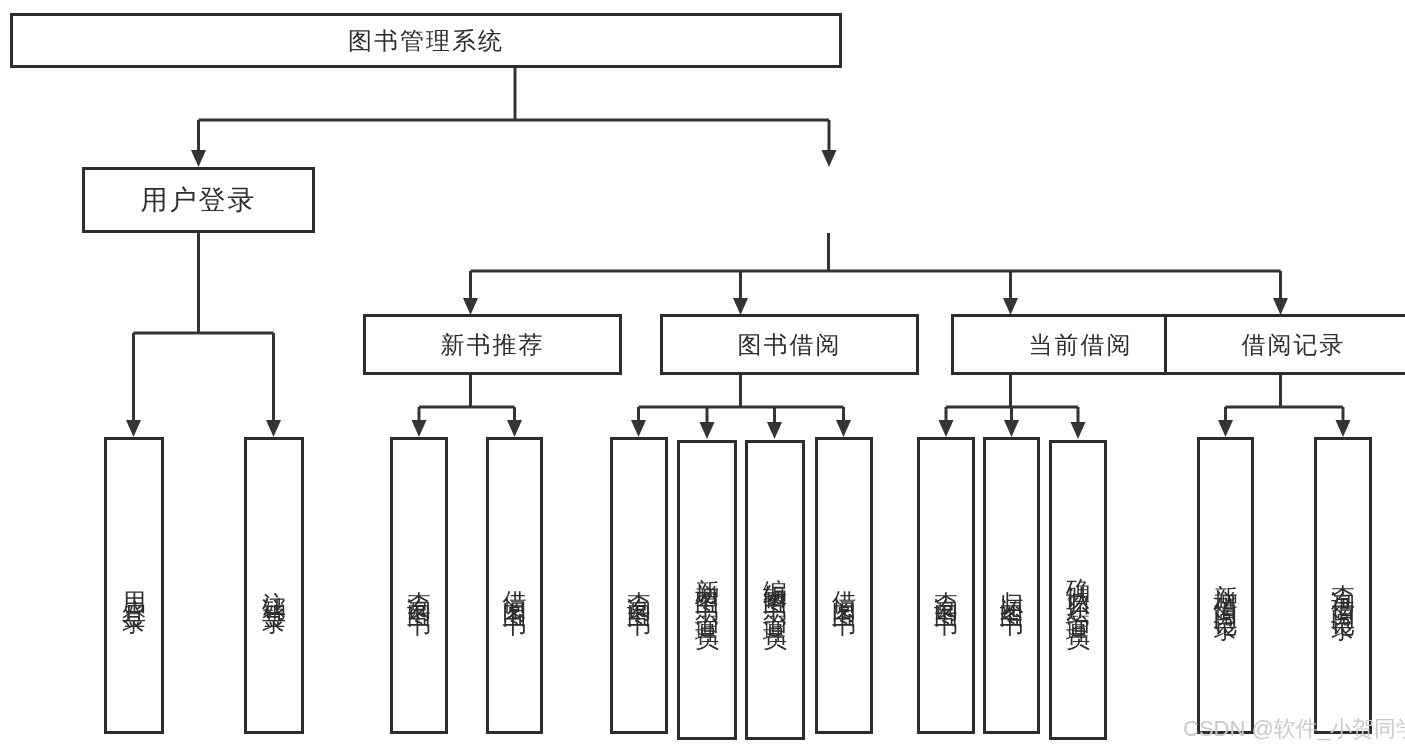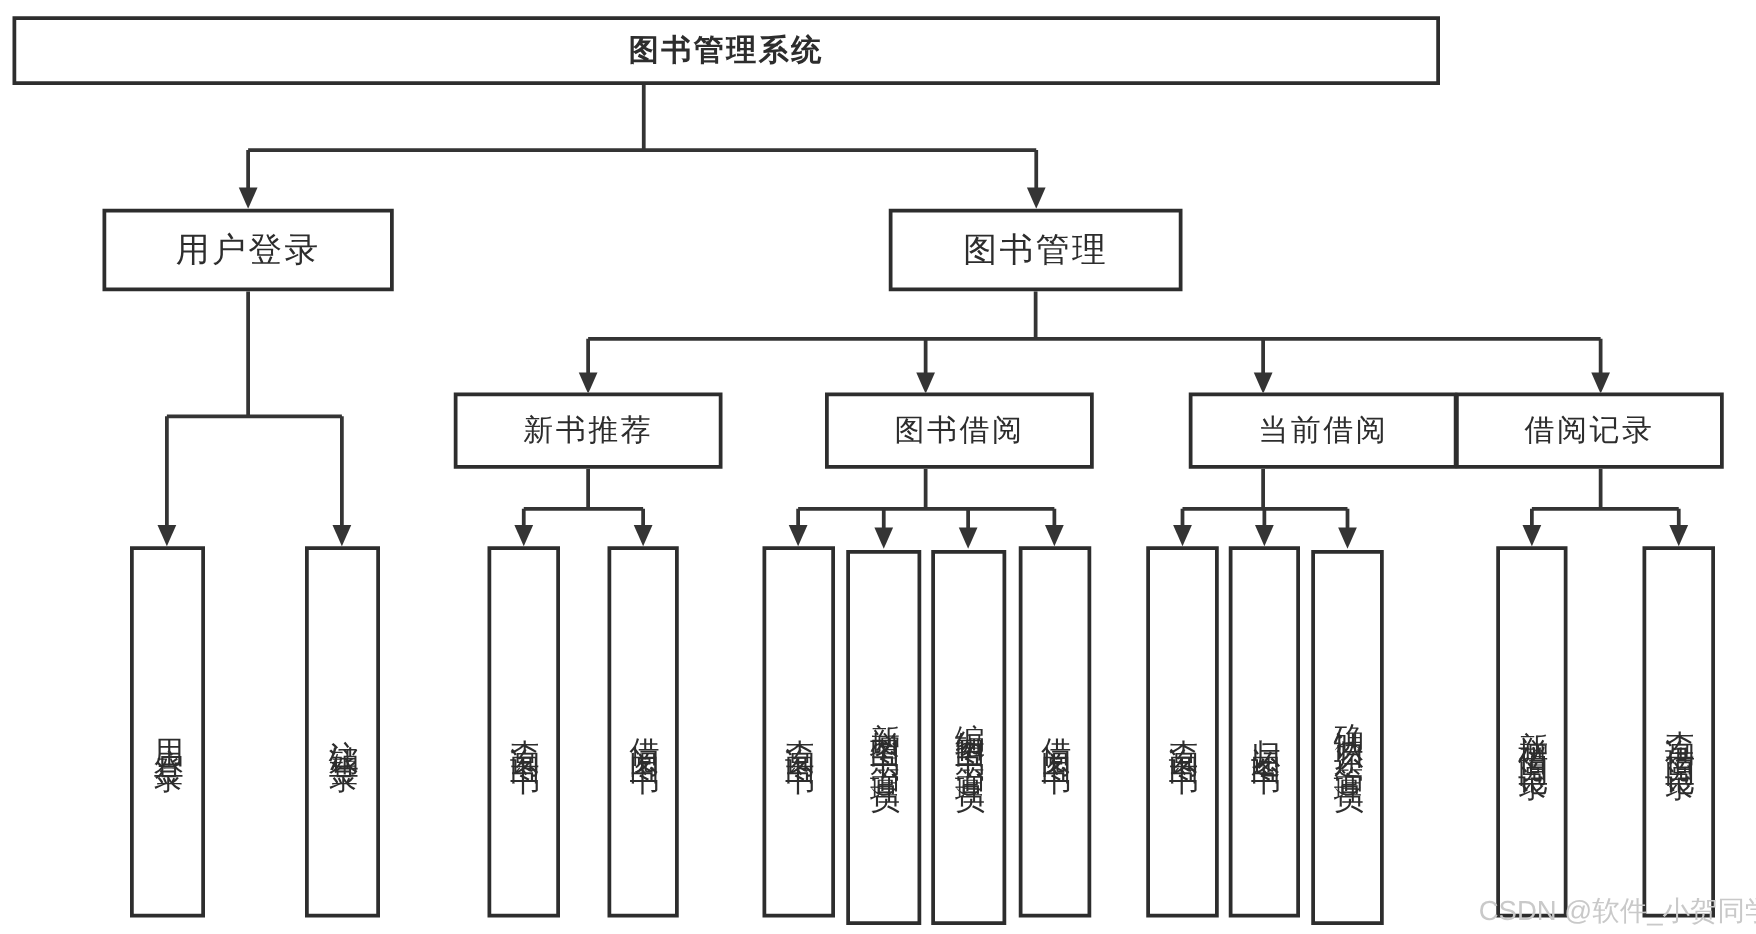--- a/index.html
+++ b/index.html
@@ -33,26 +33,26 @@
   .h-node{font-size:24px;letter-spacing:2px;}
   .h-node.lv2{font-size:27px;}
   .v-node{
     font-size:24px;
     writing-mode:vertical-rl;
     text-orientation:mixed;
     letter-spacing:7px;
     text-align:center;
   }
   
-  .n-root{left:10px;top:13px;width:1142px;height:55px;font-weight:bold;}
+  .n-root{left:10px;top:13px;width:832px;height:55px;}
   
   .n-l2a{left:82px;top:167px;width:233px;height:66px;}
   .n-l2b{left:711px;top:167px;width:235px;height:66px;}
   
-  .n-l3{top:314px;height:61px;width:215px;}
+  .n-l3{top:314px;height:61px;width:259px;}
   .n-l3a{left:363px;}
   .n-l3b{left:633px;margin-left:27px;}
   .n-l3c{left:903px;margin-left:48px;}
   .n-l3d{left:1164px;}
   
   .leaf{top:437px;height:297px;}
   .leaf.tall{top:440px;height:300px;}
   .n-g1a{left:104px;width:60px;}
   .n-g1b{left:244px;width:60px;}
   .n-g2a{left:390px;width:58px;}
@@ -128,23 +128,20 @@
     </g>
   </svg>
 
   <div class="node h-node n-root">
     <span>图书管理系统</span>
   </div>
 
   <div class="node h-node lv2 n-l2a">
     <span>用户登录</span>
   </div>
-  <div class="node h-node lv2 n-l2b">
-    <span>图书管理</span>
-  </div>
 
   <div class="node h-node n-l3 n-l3a">
     <span>新书推荐</span>
   </div>
   <div class="node h-node n-l3 n-l3b">
     <span>图书借阅</span>
   </div>
   <div class="node h-node n-l3 n-l3c">
     <span>当前借阅</span>
   </div>

